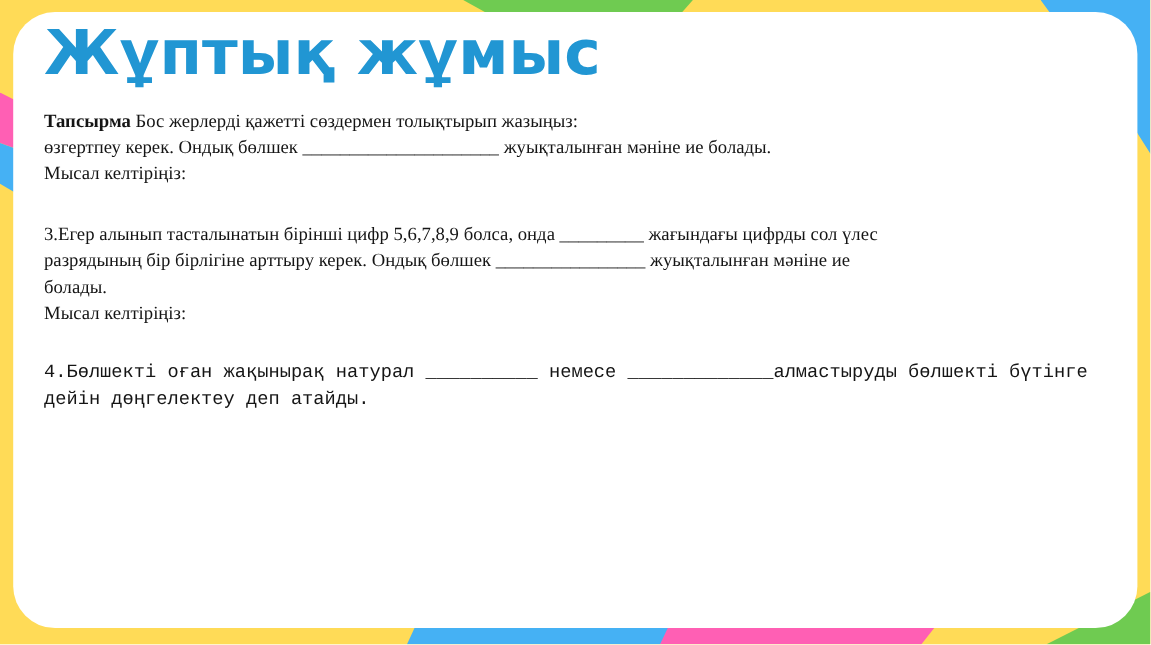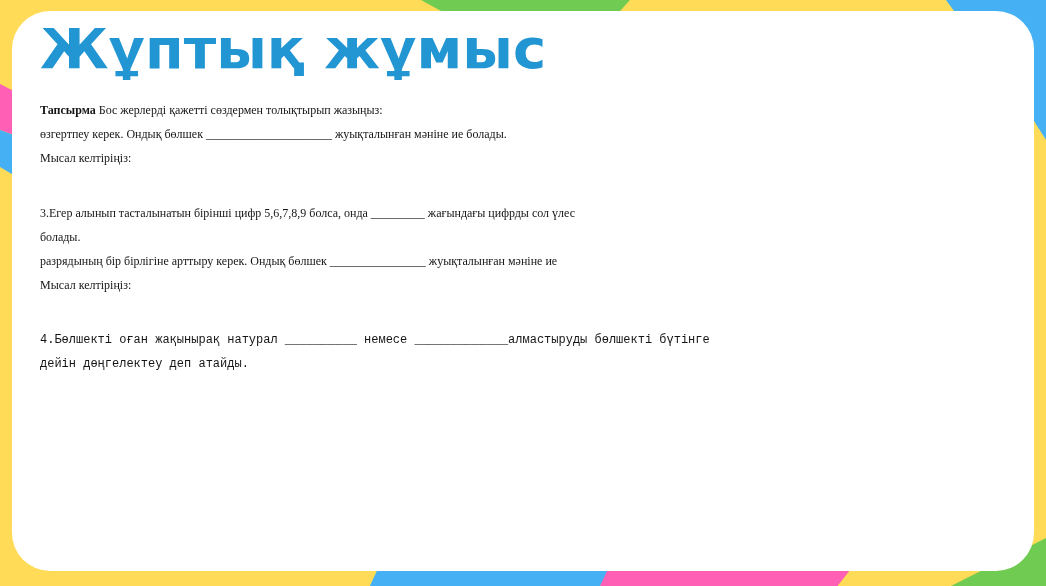--- a/index.html
+++ b/index.html
@@ -29,21 +29,21 @@
     clip-path:polygon(100% 0,100% 100%,0 100%);}
 
   
   .card{position:absolute;z-index:1;left:12px;top:11px;right:12px;bottom:15px;
     background:var(--card);border-radius:38px;padding:4px 28px 0 28px;}
 
   .page-title{margin-top:1px;text-align:left;
     font-family:"DejaVu Sans",sans-serif;font-weight:bold;
     font-size:56px;line-height:1.18;color:var(--title_blue);letter-spacing:0px;}
 
-  .content{margin-top:16px;font-size:12px;line-height:24px;color:var(--text);}
+  .content{margin-top:16px;font-size:17px;line-height:24px;color:var(--text);}
   .content .line{white-space:nowrap;min-height:24px;}
   .para{margin-bottom:31px;}
   .para:last-child{margin-bottom:0;font-family:Liberation Mono, monospace;}
   .task-header .bold{font-weight:bold;}
 </style>
 </head>
 <body>
 
 <div class="slide">
 
@@ -62,22 +62,22 @@
       <div class="line task-header">
         <span class="bold">Тапсырма</span><span> Бос жерлерді қажетті сөздермен толықтырып жазыңыз:</span>
       </div>
       <div>
           <div class="para">
             <div class="line">өзгертпеу керек. Ондық бөлшек _____________________ жуықталынған мәніне ие болады.</div>
             <div class="line">Мысал келтіріңіз:</div>
           </div>
           <div class="para">
             <div class="line">3.Егер алынып тасталынатын бірінші цифр 5,6,7,8,9 болса, онда _________ жағындағы цифрды сол үлес</div>
+            <div class="line">разрядының бір бірлігіне арттыру керек. Ондық бөлшек ________________ жуықталынған мәніне ие</div>
             <div class="line">болады.</div>
-            <div class="line">разрядының бір бірлігіне арттыру керек. Ондық бөлшек ________________ жуықталынған мәніне ие</div>
             <div class="line">Мысал келтіріңіз:</div>
           </div>
           <div class="para">
             <div class="line">4.Бөлшекті оған жақынырақ натурал __________ немесе _____________алмастыруды бөлшекті бүтінге</div>
             <div class="line">дейін дөңгелектеу деп атайды.</div>
           </div>
         </div>
     </div>
   </div>
 </div>

